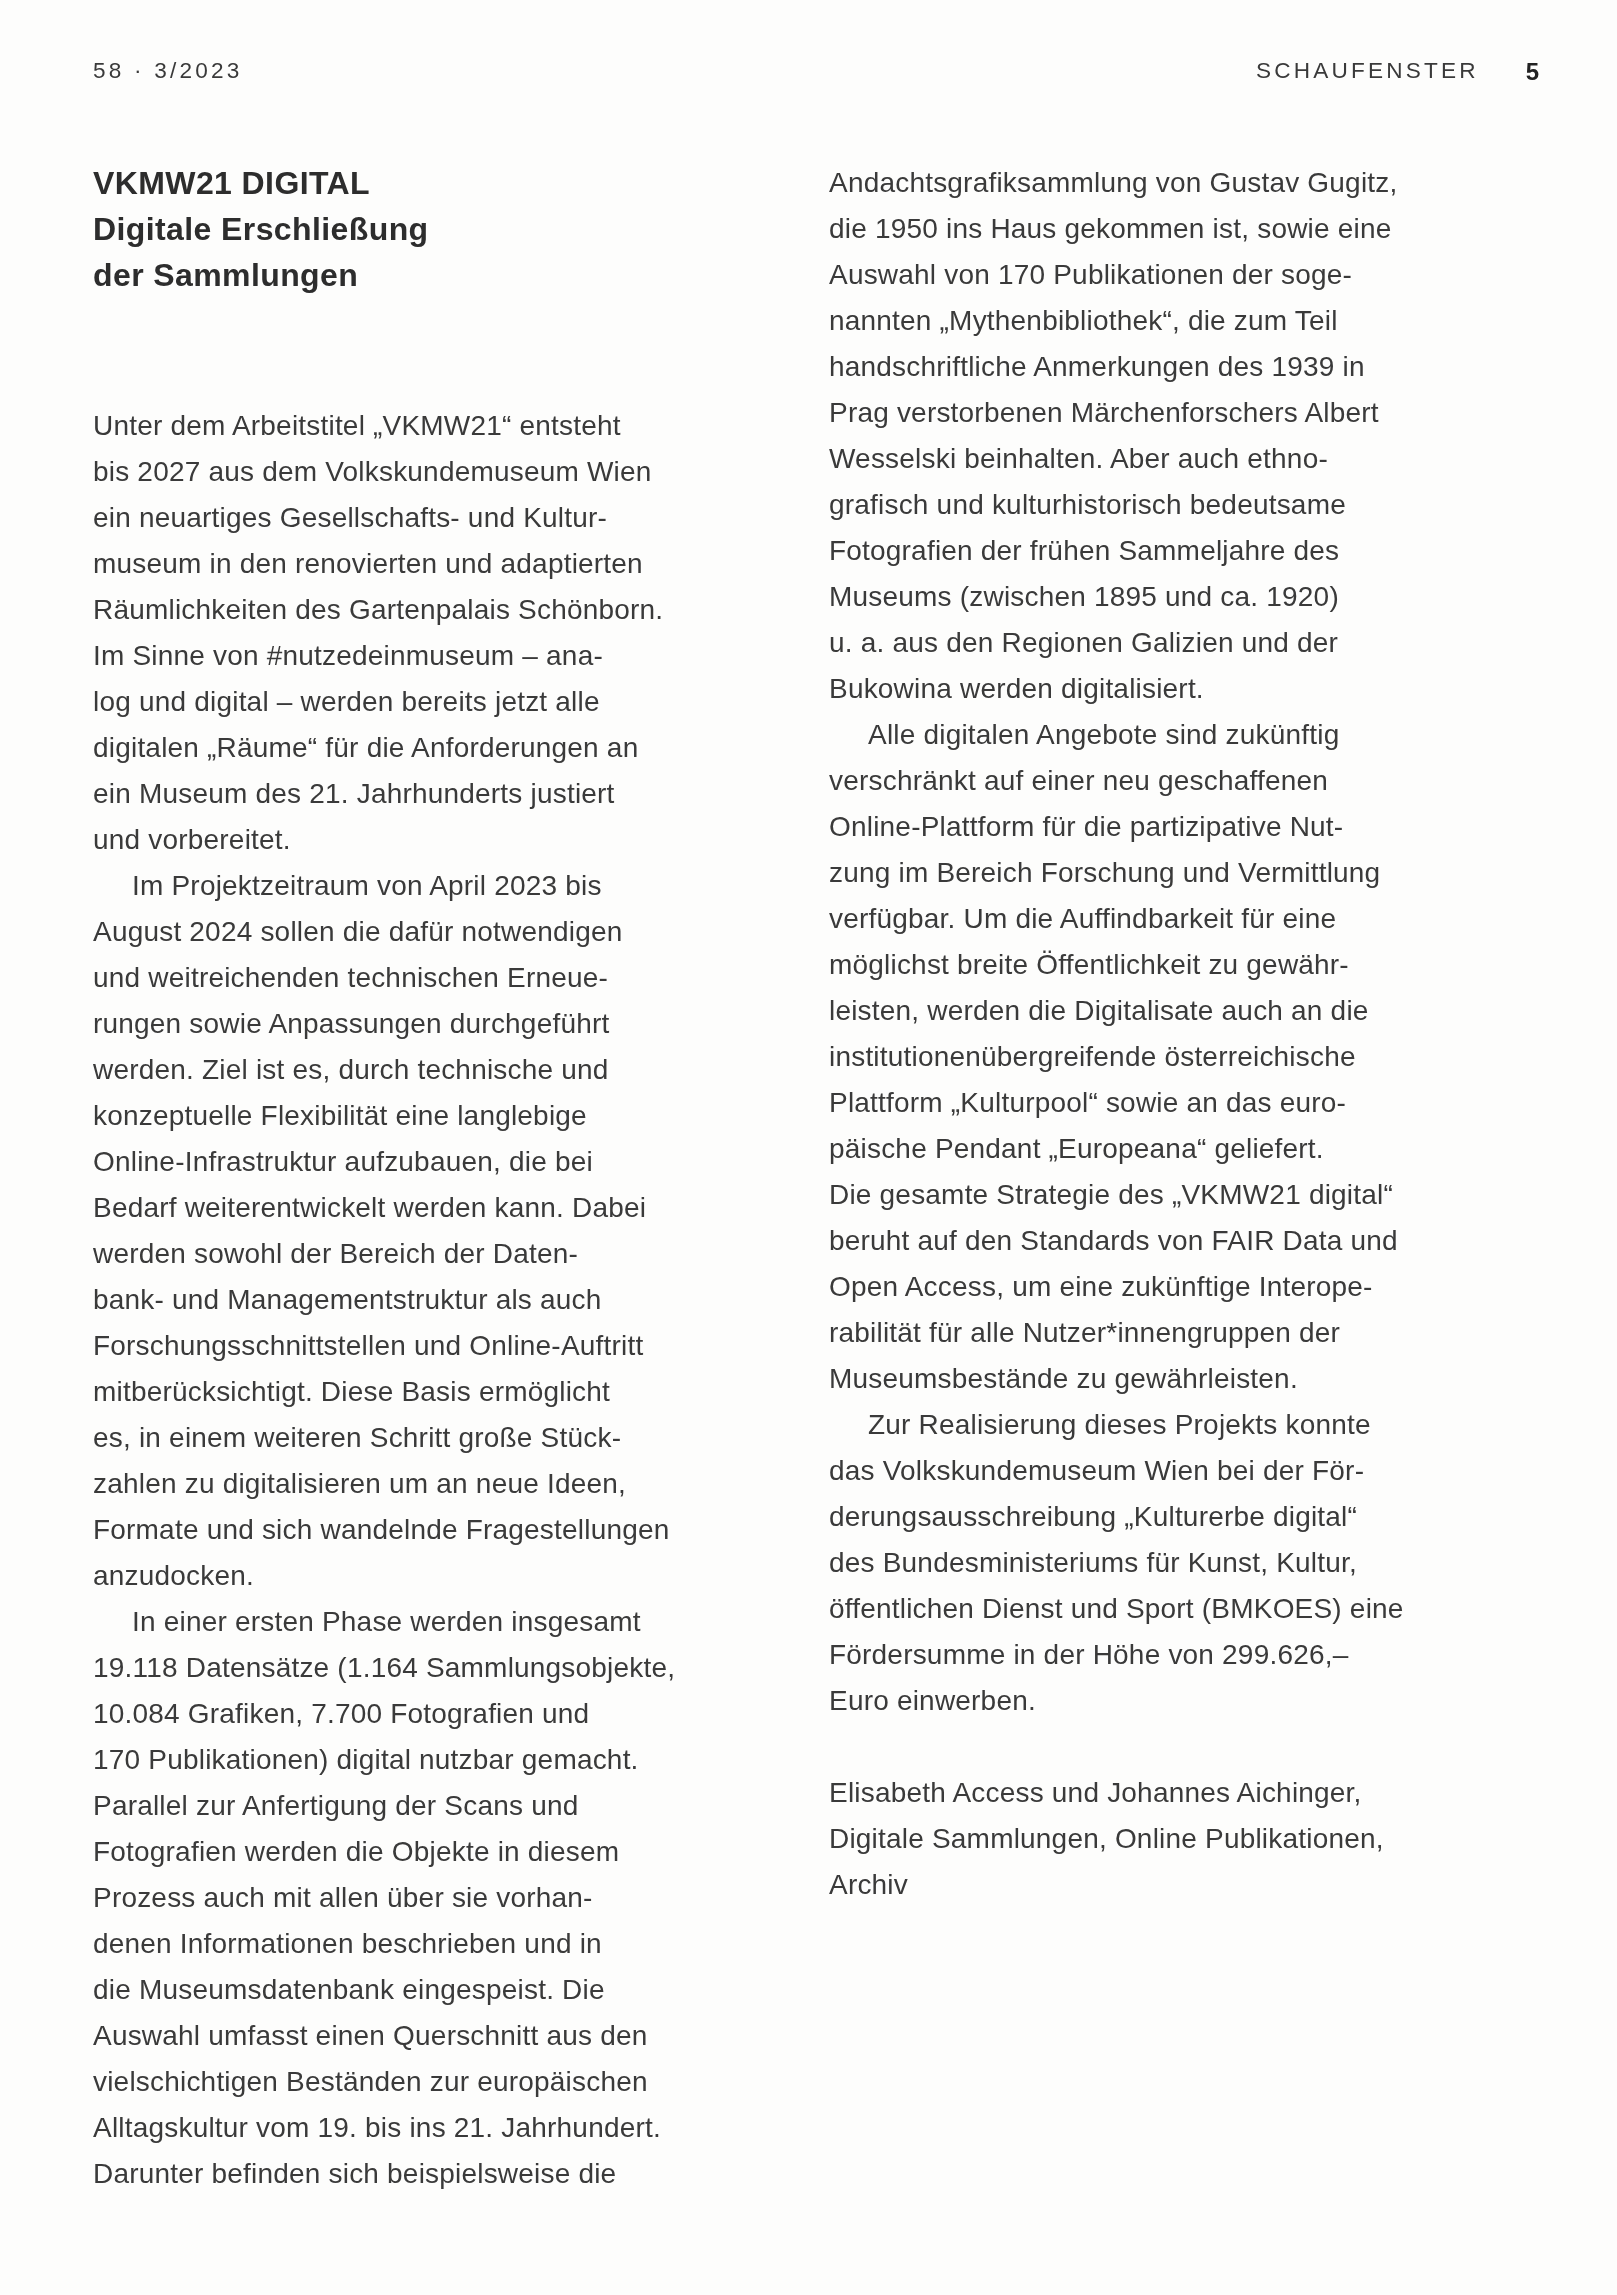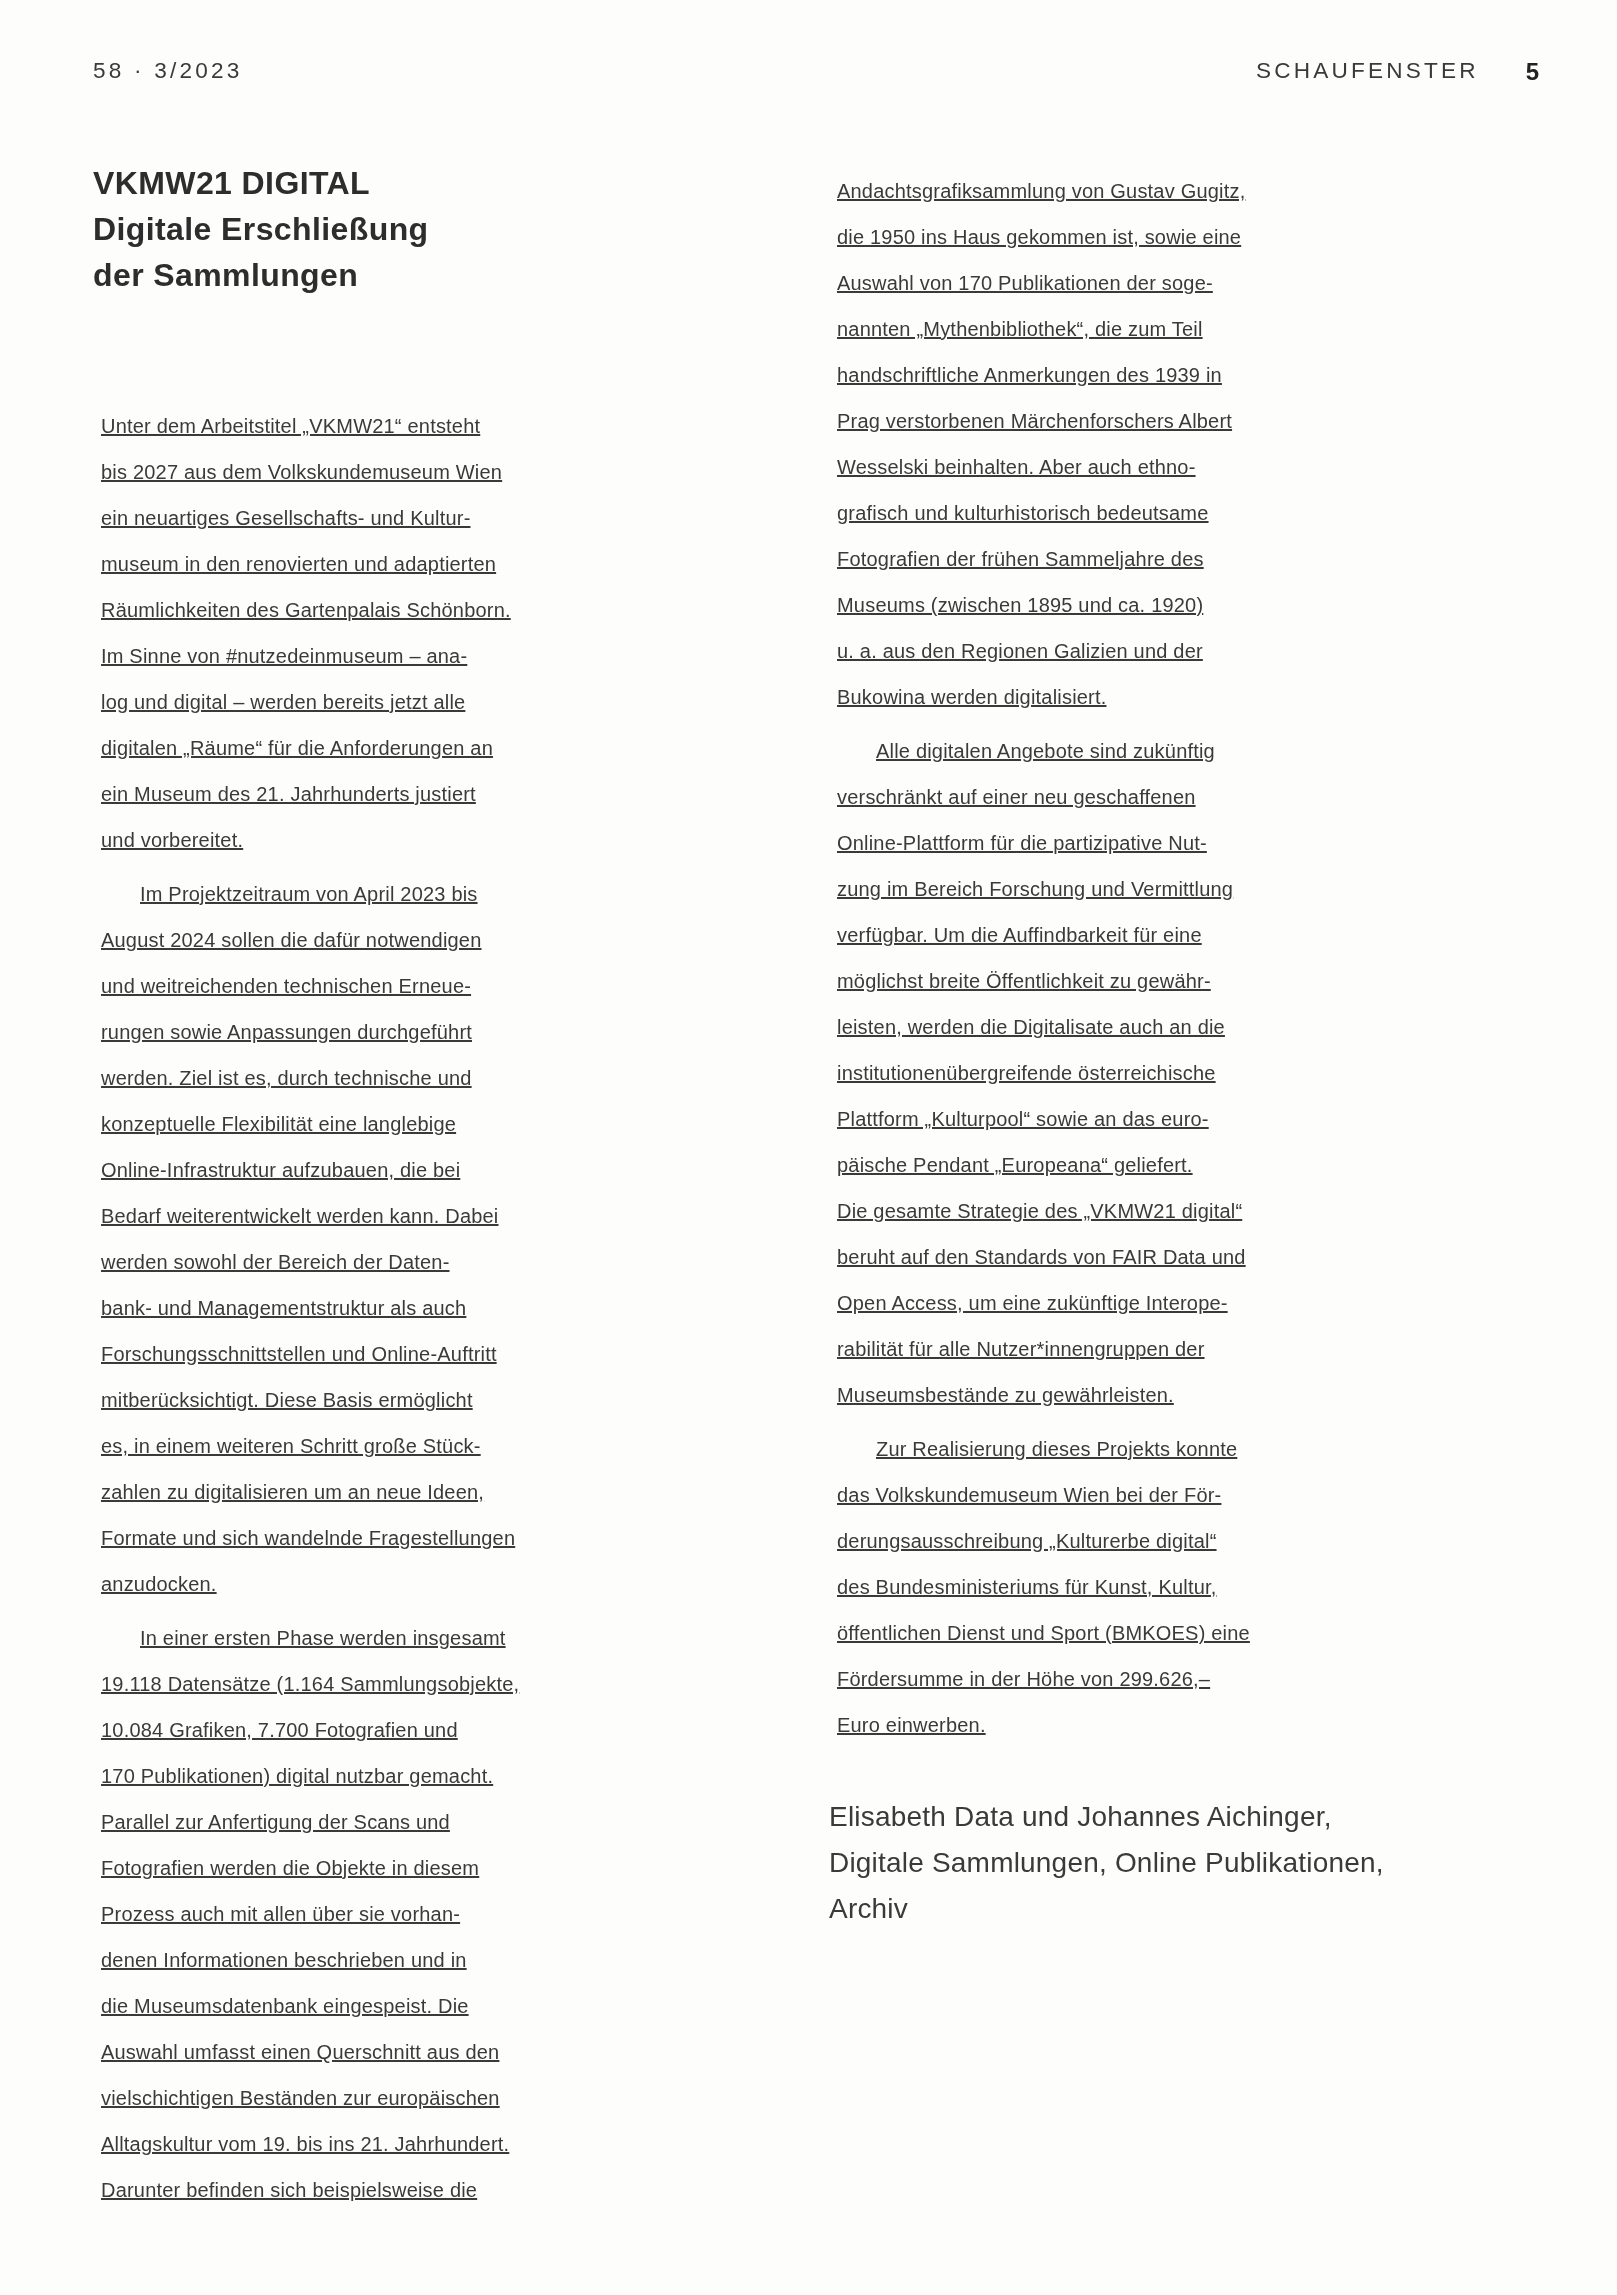--- a/index.html
+++ b/index.html
@@ -62,27 +62,26 @@
     margin: 0 0 105px 0;
     font-size: 32px;
     line-height: 46px;
     font-weight: 700;
     letter-spacing: 0.4px;
     color: #2d2d2d;
     white-space: pre-line;
   }
 
   p.para {
-    margin: 8px;
-    font-size: 20px;
+    margin: 0;
+    font-size: 28px;
     line-height: 46px;
     letter-spacing: 0.2px;
     color: #3a3a3a;
     white-space: pre-line;
-    text-decoration: underline;
   }
   p.para.indent {
     text-indent: 39px;
   }
 
   .byline {
     margin-top: 46px;
     font-size: 28px;
     line-height: 46px;
     letter-spacing: 0.2px;
@@ -182,21 +181,21 @@
 rabilität für alle Nutzer*innengruppen der
 Museumsbestände zu gewährleisten.</p>
           <p class="para indent">Zur Realisierung dieses Projekts konnte
 das Volkskundemuseum Wien bei der För-
 derungsausschreibung „Kulturerbe digital“
 des Bundesministeriums für Kunst, Kultur,
 öffentlichen Dienst und Sport (BMKOES) eine
 Fördersumme in der Höhe von 299.626,–
 Euro einwerben.</p>
         </div>
-      <div class="byline">Elisabeth Data und Johannes Aichinger,
+      <div class="byline">Elisabeth Access und Johannes Aichinger,
 Digitale Sammlungen, Online Publikationen,
 Archiv</div>
     </section>
 
   </main>
 
 </div>
 
 
 </body></html>

